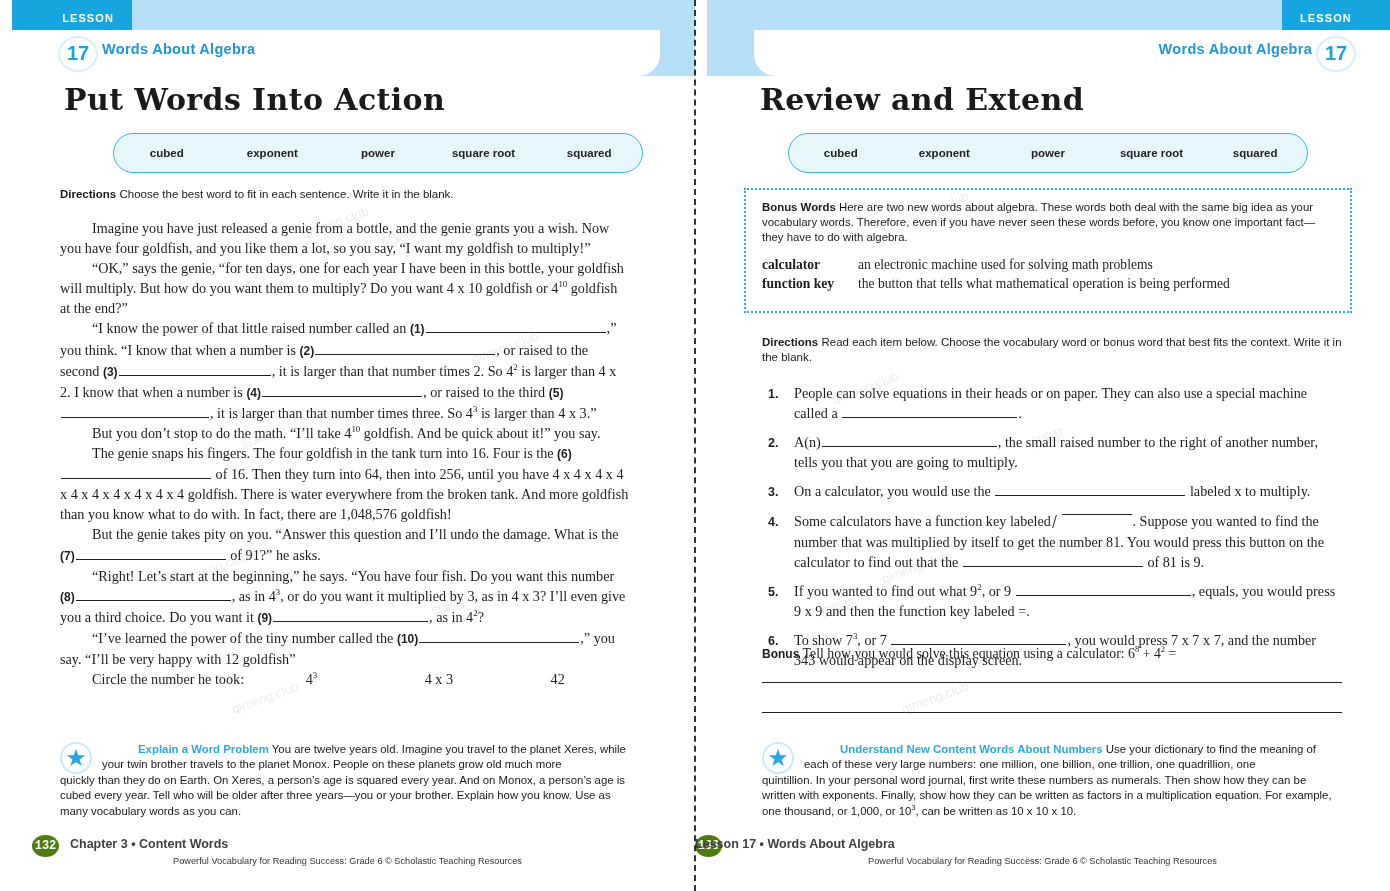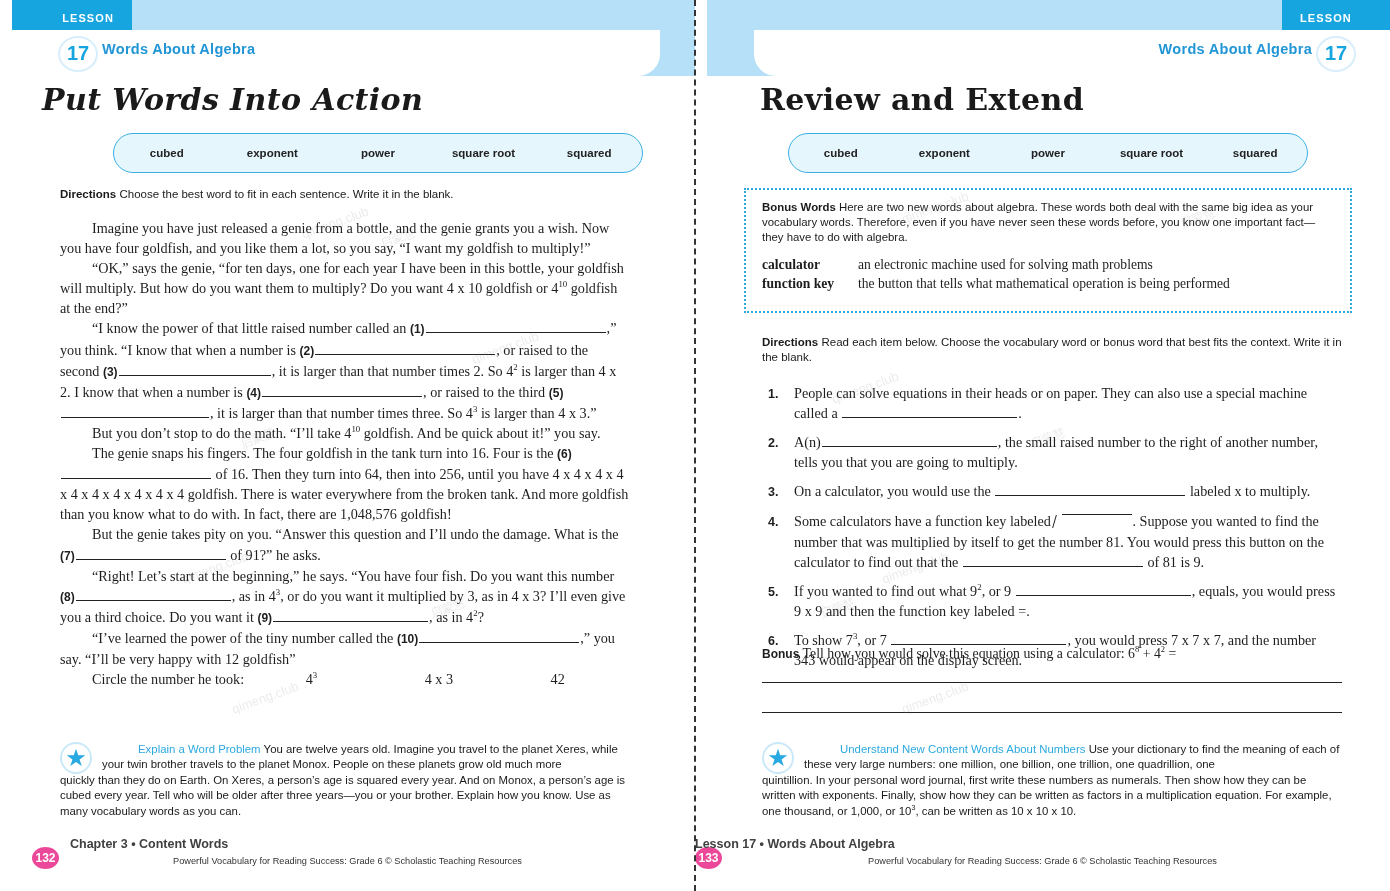--- a/index.html
+++ b/index.html
@@ -42,21 +42,21 @@
     position:absolute;top:41px;color:#2196d6;font-weight:bold;font-size:14.5px;letter-spacing:.3px;
   }
   .page-left .hdr-title{left:90px;}
   .page-right .hdr-title{right:90px;}
 
   
   .page-title{
     position:absolute;top:82px;font-family:"DejaVu Serif", serif;
     font-weight:bold;font-size:30px;color:#1a1a1a;letter-spacing:.4px;
   }
-  .page-left .page-title{left:42px;font-style:italic;}
+  .page-left .page-title{left:64px;}
   .page-right .page-title{left:65px;}
 
   
   .vocab{
     position:absolute;top:133px;height:40px;
     background:#e6f6fd;border:1.6px solid #3ab0e3;border-radius:20px;
     display:flex;align-items:center;box-sizing:border-box;
   }
   .page-left .vocab{left:113px;width:530px;}
   .page-right .vocab{left:93px;width:520px;}
@@ -117,30 +117,30 @@
   
   .activity{position:absolute;width:578px;}
   .page-left .activity{left:60px;top:742px;}
   .star-wrap{position:absolute;left:0;top:0;width:32px;height:32px;}
   .star-circ{
     width:32px;height:32px;border-radius:50%;background:#fff;border:2px solid #c9e8f8;
     box-sizing:border-box;display:flex;align-items:center;justify-content:center;
   }
   .star-glyph{color:#29a9e1;font-size:24px;line-height:24px;}
   .activity-text{font-size:11.4px;line-height:15.4px;color:#1a1a1a;text-align:left;}
-  .act-head{color:#2ba9e0;font-weight:normal;padding-left:36px;}
+  .act-head{color:#2ba9e0;font-weight:bold;padding-left:36px;}
   .act-p1{padding-left:42px;}
   .act-p2{padding-left:0;}
 
   
   .footer{position:absolute;bottom:16px;width:695px;height:40px;}
   .pagenum{
-    position:absolute;top:12px;width:27px;height:22px;border-radius:50%;
-    background:#ec4899;color:#fff;font-weight:bold;font-size:12px;
-    text-align:center;line-height:22px;
+    position:absolute;top:0;width:27px;height:22px;border-radius:50%;
+    background:#4d7c0f;color:#fff;font-weight:bold;font-size:12px;
+    text-align:center;line-height:22px;font-family:Liberation Mono, monospace;
   }
   .page-left .pagenum{left:32px;}
   .footer-title{position:absolute;top:2px;color:#404040;font-weight:bold;font-size:12.5px;}
   .page-left .footer-title{left:70px;}
   .credit{
     position:absolute;top:21px;width:100%;text-align:center;
     font-size:9.2px;color:#333;
   }
 
   

